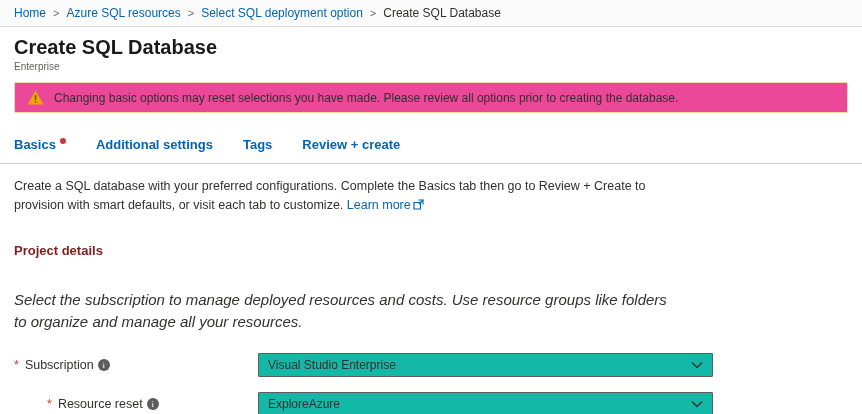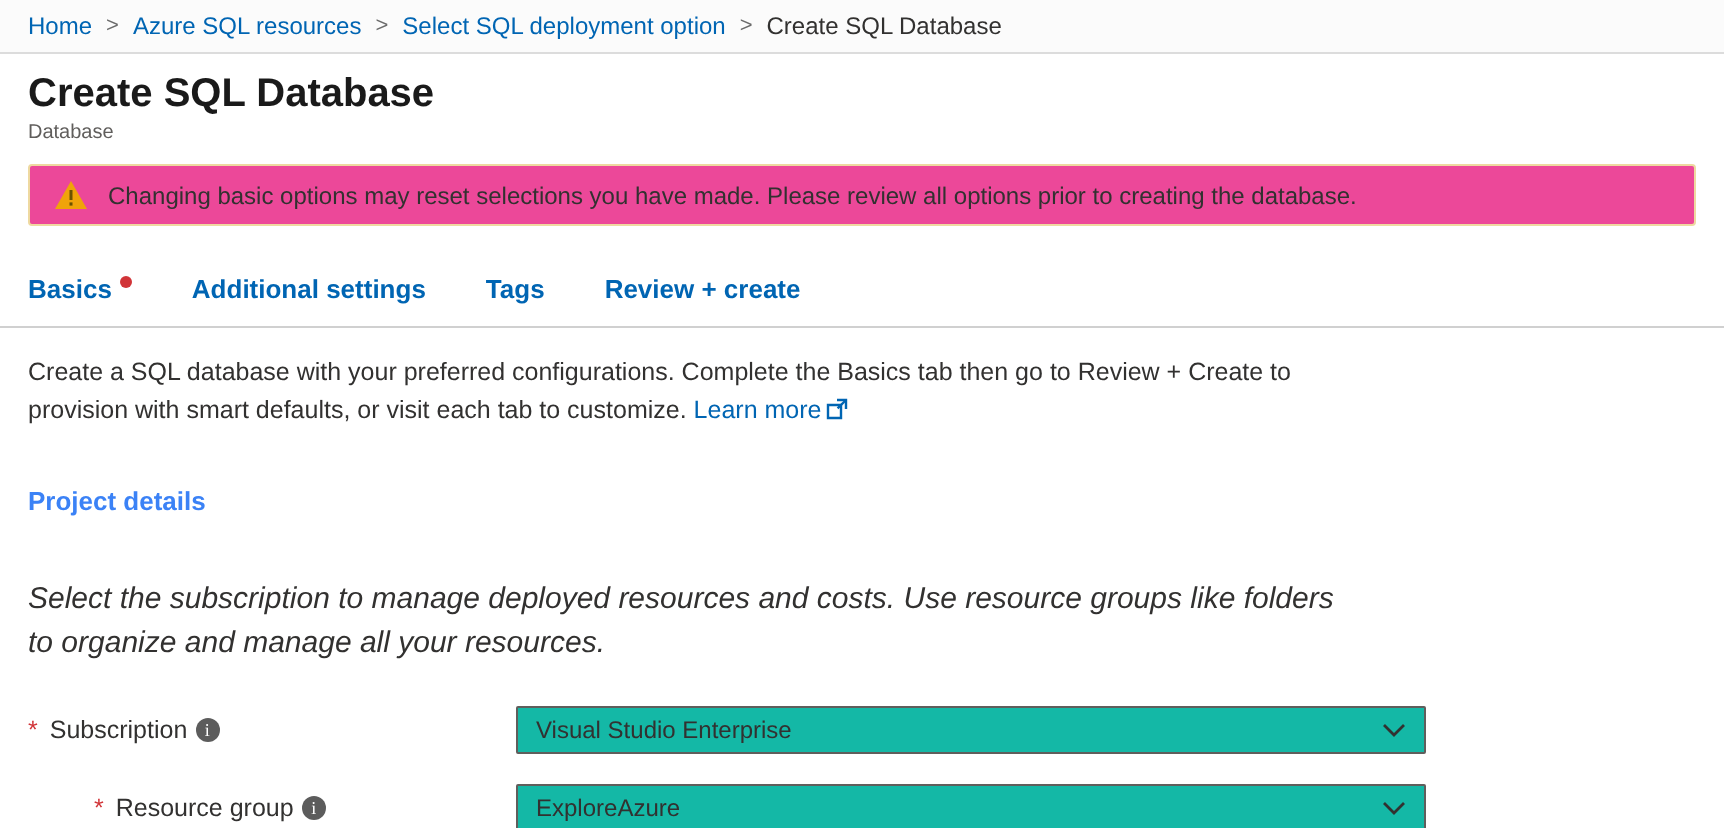--- a/index.html
+++ b/index.html
@@ -42,21 +42,21 @@
     background: #d13438; margin-left: 4px; vertical-align: top; margin-top: 1px;
   }
   .tabs-divider { border-bottom: 1px solid #d0d0d0; margin-top: 11px; }
 
   
   .intro { padding: 13px 14px 0 14px; font-size: 12.5px; line-height: 1.55; max-width: 672px; }
   .link { color: #0065b3; text-decoration: none; cursor: pointer; }
   .ext-icon { display: inline-flex; margin-left: 2px; vertical-align: -1px; }
 
   
-  .section-heading { margin: 27px 14px 0 14px; font-size: 13px; font-weight: 700; color: #3b82f6; }
+  .section-heading { margin: 27px 14px 0 14px; font-size: 13px; font-weight: 700; color: #7f1d1d; }
   .section-desc { margin: 31px 14px 0 14px; font-size: 15px; line-height: 1.5; max-width: 660px; font-style: italic; }
 
   
   .form { margin-top: 19px; }
   .form-row { display: flex; align-items: center; padding: 0 14px; margin-bottom: 15px; }
   .form-label { width: 244px; font-size: 12.5px; display: flex; align-items: center; gap: 4px; }
   .form-label.indented { padding-left: 33px; }
   .req { color: #d13438; margin-right: 2px; }
   .info-icon {
     display: inline-flex; align-items: center; justify-content: center;
@@ -81,21 +81,21 @@
   <span class="crumb-sep">&gt;</span>
   <a class="crumb">Azure SQL resources</a>
   <span class="crumb-sep">&gt;</span>
   <a class="crumb">Select SQL deployment option</a>
   <span class="crumb-sep">&gt;</span>
   <span class="crumb current">Create SQL Database</span>
 </div>
 
 <div class="page-header">
   <div class="page-title">Create SQL Database</div>
-  <div class="publisher">Database</div>
+  <div class="publisher">Enterprise</div>
 </div>
 
 <div class="warning-banner">
   <span class="warning-icon">
     <svg width="17" height="15" viewBox="0 0 17 15">
       <path d="M8.5 0.5 L16.5 14.5 H0.5 Z" fill="#f0a30a"></path>
       <rect x="7.75" y="5" width="1.5" height="5" fill="#6b5200"></rect>
       <rect x="7.75" y="11.2" width="1.5" height="1.6" fill="#6b5200"></rect>
     </svg>
   </span>
@@ -138,21 +138,21 @@
         <svg width="12" height="8" viewBox="0 0 12 8">
             <path d="M1 1.5 L6 6.5 L11 1.5" fill="none" stroke="#323130" stroke-width="1.4"></path>
           </svg>
       </span>
     </div>
   </div>
 
   <div class="form-row">
     <div class="form-label indented">
       <span class="req">*</span>
-      <span>Resource group</span>
+      <span>Resource reset</span>
       <span class="info-icon">i</span>
     </div>
     <div class="dropdown">
       <span>ExploreAzure</span>
       <span class="chevron">
         <svg width="12" height="8" viewBox="0 0 12 8">
             <path d="M1 1.5 L6 6.5 L11 1.5" fill="none" stroke="#323130" stroke-width="1.4"></path>
           </svg>
       </span>
     </div>

